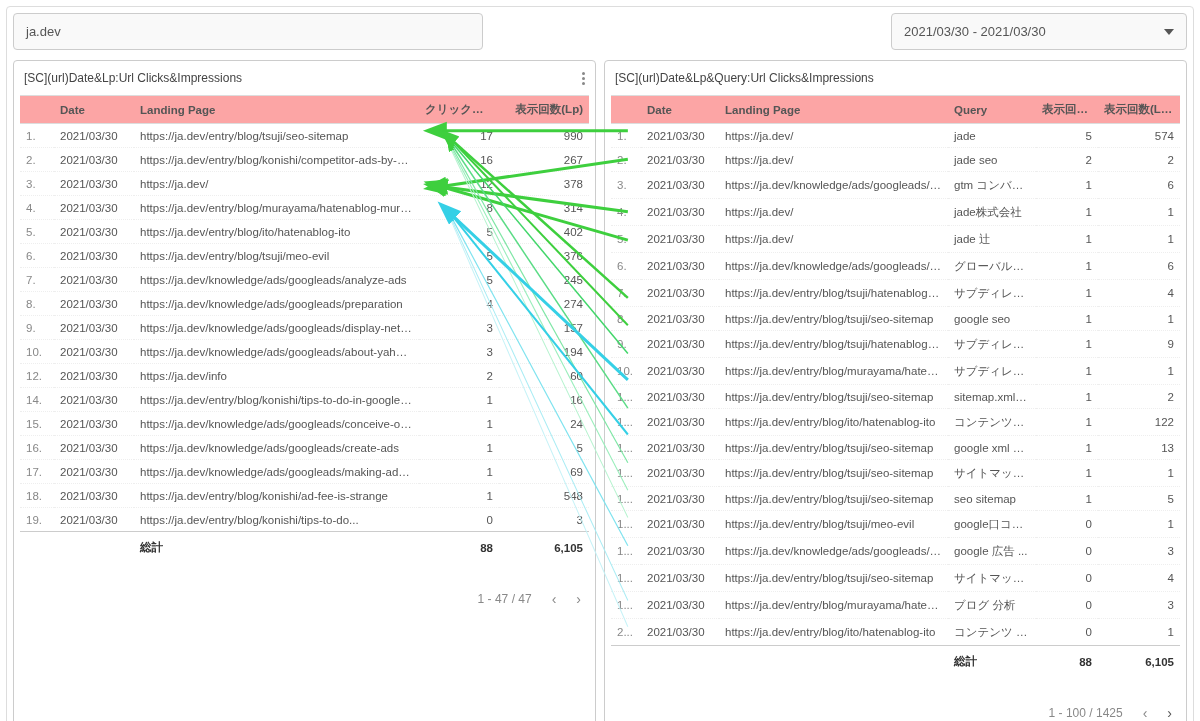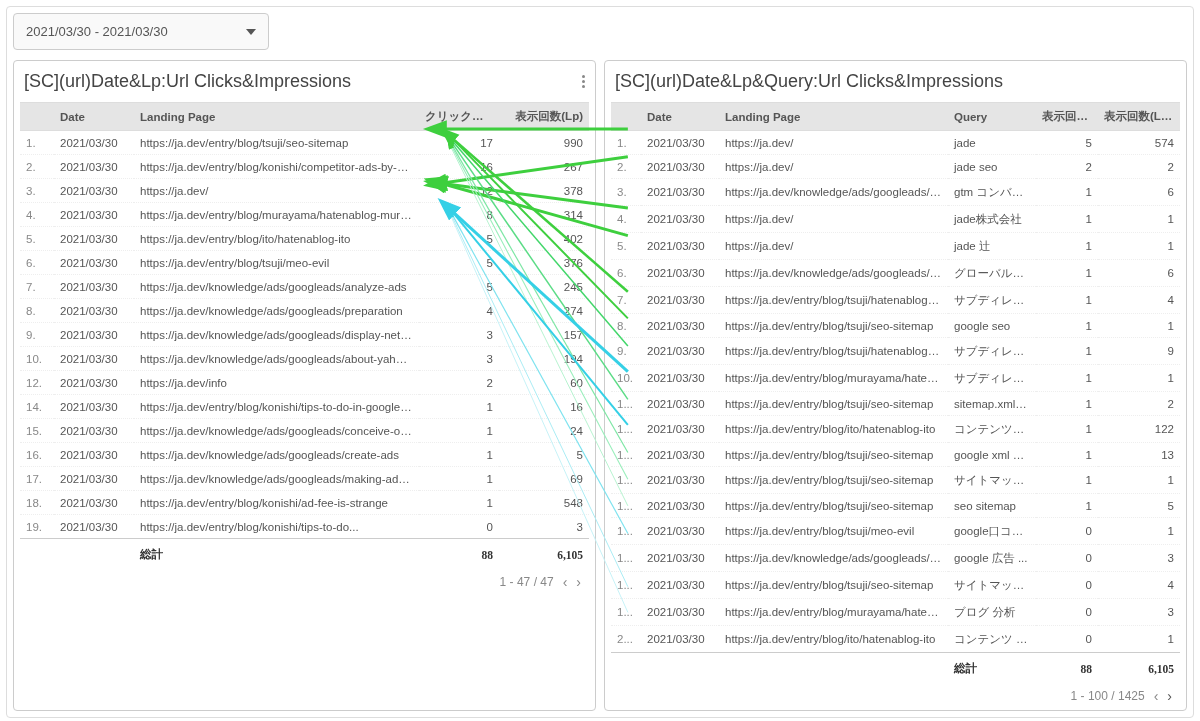--- a/index.html
+++ b/index.html
@@ -2,49 +2,52 @@
 <html><head>
 <meta charset="utf-8">
 <style>
   * { box-sizing: border-box; margin: 0; padding: 0; }
   body { font-family: Arial, "Hiragino Sans", "Meiryo", sans-serif; font-size: 12px; background: #fff; color: #333; padding: 6px; }
   .container { border: 1px solid #ddd; border-radius: 4px; padding: 6px; position: relative; }
 
   .topbar { display: flex; justify-content: space-between; margin-bottom: 10px; gap: 10px; }
   .filter-box, .date-box { border: 1px solid #ccc; border-radius: 4px; padding: 10px 12px; background: #f9f9f9; font-size: 13px; color: #555; display: flex; align-items: center; justify-content: space-between; }
   .filter-box { width: 470px; }
-  .date-box { width: 256px; }
+  .date-box { width: 296px; }
   .chevron-icon { width: 0; height: 0; border-left: 5px solid transparent; border-right: 5px solid transparent; border-top: 6px solid #555; margin-left: 8px; }
 
   .panels { display: flex; gap: 8px; position: relative; }
   .panel { flex: 1; border: 1px solid #ccc; border-radius: 4px; background: #fff; padding: 8px 6px 4px; min-width: 0; }
-  .panel-header { display: flex; justify-content: space-between; align-items: center; padding: 2px 4px 10px 4px; font-size: 18px; color: #444; }
+  .panel-header { display: flex; justify-content: space-between; align-items: center; padding: 2px 4px 10px 4px; font-size: 12px; color: #444; }
   .more-icon { display: flex; flex-direction: column; gap: 2px; cursor: pointer; }
   .more-icon span { width: 3px; height: 3px; background: #888; border-radius: 50%; }
 
   table { width: 100%; border-collapse: collapse; font-size: 11.5px; table-layout: fixed; }
-  thead th { text-align: left; padding: 6px 6px; color: #555; font-weight: bold; background: #e5e5e5; border-top: 1px solid #ddd; border-bottom: 1px solid #ddd; white-space: nowrap; overflow: hidden; text-overflow: ellipsis; }
+  thead th { text-align: left; padding: 6px 6px; color: #555; font-weight: bold; background: #fca5a5; border-top: 1px solid #ddd; border-bottom: 1px solid #ddd; white-space: nowrap; overflow: hidden; text-overflow: ellipsis; }
   tbody td { padding: 5.5px 6px; border-bottom: 1px dotted #eee; color: #555; white-space: nowrap; overflow: hidden; text-overflow: ellipsis; }
   tbody tr:last-child td { border-bottom: none; }
   .num { text-align: right; }
   .idx { color: #888; }
-  tfoot td { padding: 8px 6px; font-weight: bold; border-top: 1px solid #ccc; font-family: Liberation Serif, serif; }
-
-  .pager { display: flex; justify-content: flex-end; align-items: center; gap: 9px; padding: 4px 8px 2px; color: #888; font-size: 12px; }
+  tfoot td { padding: 8px 6px; font-weight: bold; border-top: 1px solid #ccc; }
+
+  .pager { display: flex; justify-content: flex-end; align-items: center; gap: 20px; padding: 4px 8px 2px; color: #888; font-size: 12px; margin-top: 24px; }
   .pager-arrow { cursor: pointer; font-size: 14px; user-select: none; }
   .pager-arrow.enabled { color: #555; }
 
   .arrows-svg { position: absolute; top: 0; left: 0; width: 100%; height: 100%; pointer-events: none; z-index: 5; }
 </style>
 </head>
 <body>
 
 <div class="container">
 
   <div class="topbar">
+    <div class="filter-box">
+      <span>ja.dev</span>
+    </div>
     <div class="date-box">
       <span>2021/03/30 - 2021/03/30</span>
       <span class="chevron-icon"></span>
     </div>
   </div>
 
   <div class="panels">
 
     <div class="panel">
       <div class="panel-header">

